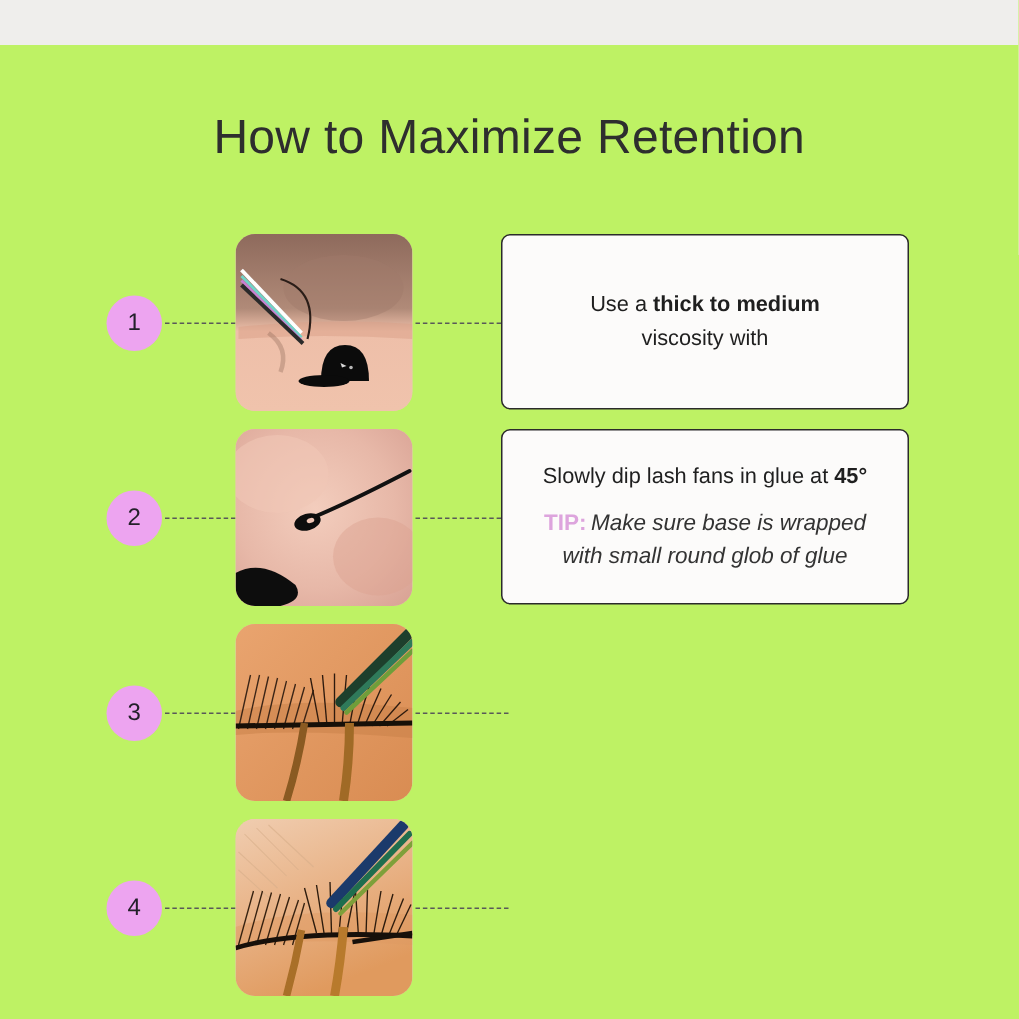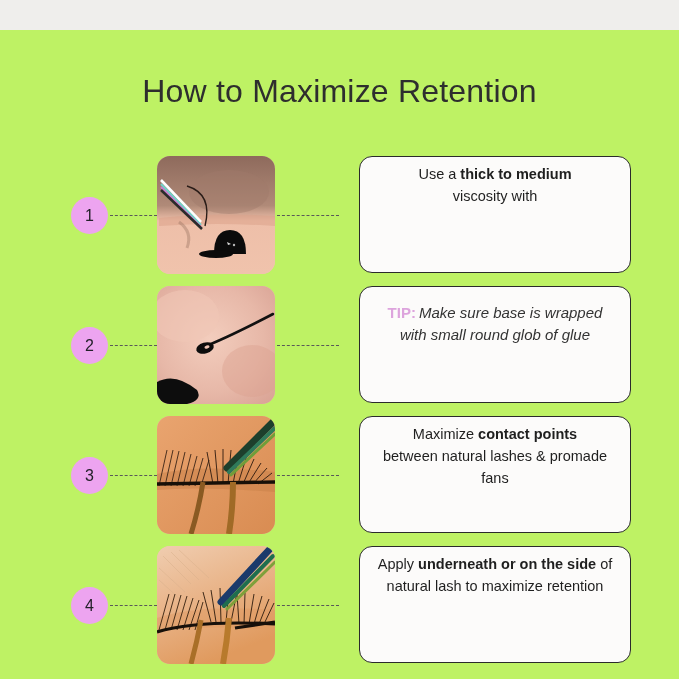--- a/index.html
+++ b/index.html
@@ -82,31 +82,32 @@
     height: 118px;
     border-radius: 13px;
     overflow: hidden;
     background: #e7c7b4;
   }
   .photo svg { display: block; width: 118px; height: 118px; }
 
   
   .card {
     position: absolute;
-    left: 359px;
+    left: 334px;
     top: 0;
     width: 272px;
     height: 117px;
     box-sizing: border-box;
     border: 1.4px solid #2b2b2b;
-    border-radius: 13px;
+    border-radius: 6px;
     background: #fcfbfa;
     display: flex;
     flex-direction: column;
     align-items: center;
+    justify-content: center;
     padding: 6px 16px;
   }
   .card-text {
     text-align: center;
     font-size: 14.5px;
     line-height: 1.52;
     color: #1f1f1f;
     font-family: "Liberation Sans", sans-serif;
   }
   .card-text b { font-weight: 700; }
@@ -193,20 +194,23 @@
         <ellipse cx="28" cy="30" rx="34" ry="26" fill="#f0c6b6" opacity="0.6"></ellipse>
         <ellipse cx="95" cy="85" rx="30" ry="26" fill="#dba291" opacity="0.45"></ellipse>
         <path d="M44 62 Q70 52 116 28" stroke="#111111" stroke-width="2.6" fill="none" stroke-linecap="round"></path>
         <ellipse cx="48" cy="62" rx="9" ry="5.5" fill="#0d0d0d" transform="rotate(-16 48 62)"></ellipse>
         <ellipse cx="50" cy="61" rx="2.6" ry="1.6" fill="#f0c6b6" transform="rotate(-16 50 61)"></ellipse>
         <path d="M0 96 Q18 86 40 104 Q46 114 30 118 L0 118 Z" fill="#0d0d0d"></path>
       </svg>
     </div>
     <div class="connector right"></div>
     <div class="card">
+      <div class="card-text">
+        <span>Slowly dip lash fans in glue at </span><b>45°</b><span></span>
+      </div>
       <div class="tip-line">
         <span class="tip-label">TIP:</span><span>Make sure base is wrapped with small round glob of glue</span>
       </div>
     </div>
   </div>
 
   <div class="step-row r3">
     <div class="badge">
       <span>3</span>
     </div>
@@ -253,27 +257,20 @@
             <path d="M70 52 L116 6" stroke="#1d3f2c" stroke-width="7" fill="none" stroke-linecap="round"></path>
             <path d="M72 56 L118 12" stroke="#2f7a5a" stroke-width="4" fill="none" stroke-linecap="round"></path>
             <path d="M74 59 L118 18" stroke="#6f9e3a" stroke-width="3" fill="none" stroke-linecap="round"></path>
           </g>
           <path d="M46 66 Q42 92 34 118" stroke="#8a5a22" stroke-width="5" fill="none"></path>
           <path d="M76 66 Q76 92 72 118" stroke="#a06a26" stroke-width="6" fill="none"></path>
         </g>
       </svg>
     </div>
     <div class="connector right"></div>
-    <div class="card">
-      <div class="card-text">
-        <span>Maximize </span><b>contact points</b><span></span>
-        <br>
-        <span>between natural lashes &amp; promade fans</span>
-      </div>
-    </div>
   </div>
 
   <div class="step-row r4">
     <div class="badge">
       <span>4</span>
     </div>
     <div class="connector left"></div>
     <div class="photo">
       <svg viewBox="0 0 118 118" xmlns="http://www.w3.org/2000/svg">
         <defs>
@@ -326,20 +323,15 @@
             <path d="M64 56 L112 4" stroke="#1b3a6b" stroke-width="7" fill="none" stroke-linecap="round"></path>
             <path d="M67 60 L116 10" stroke="#1f6e4e" stroke-width="4" fill="none" stroke-linecap="round"></path>
             <path d="M70 63 L118 16" stroke="#7ea03a" stroke-width="3" fill="none" stroke-linecap="round"></path>
           </g>
           <path d="M44 74 Q40 96 34 118" stroke="#a96f28" stroke-width="5" fill="none"></path>
           <path d="M72 72 Q70 96 66 118" stroke="#b87a2c" stroke-width="6" fill="none"></path>
         </g>
       </svg>
     </div>
     <div class="connector right"></div>
-    <div class="card">
-      <div class="card-text">
-        <span>Apply </span><b>underneath or on the side</b><span> of natural lash to maximize retention</span>
-      </div>
-    </div>
   </div>
 
 </div>
 
 </body></html>

